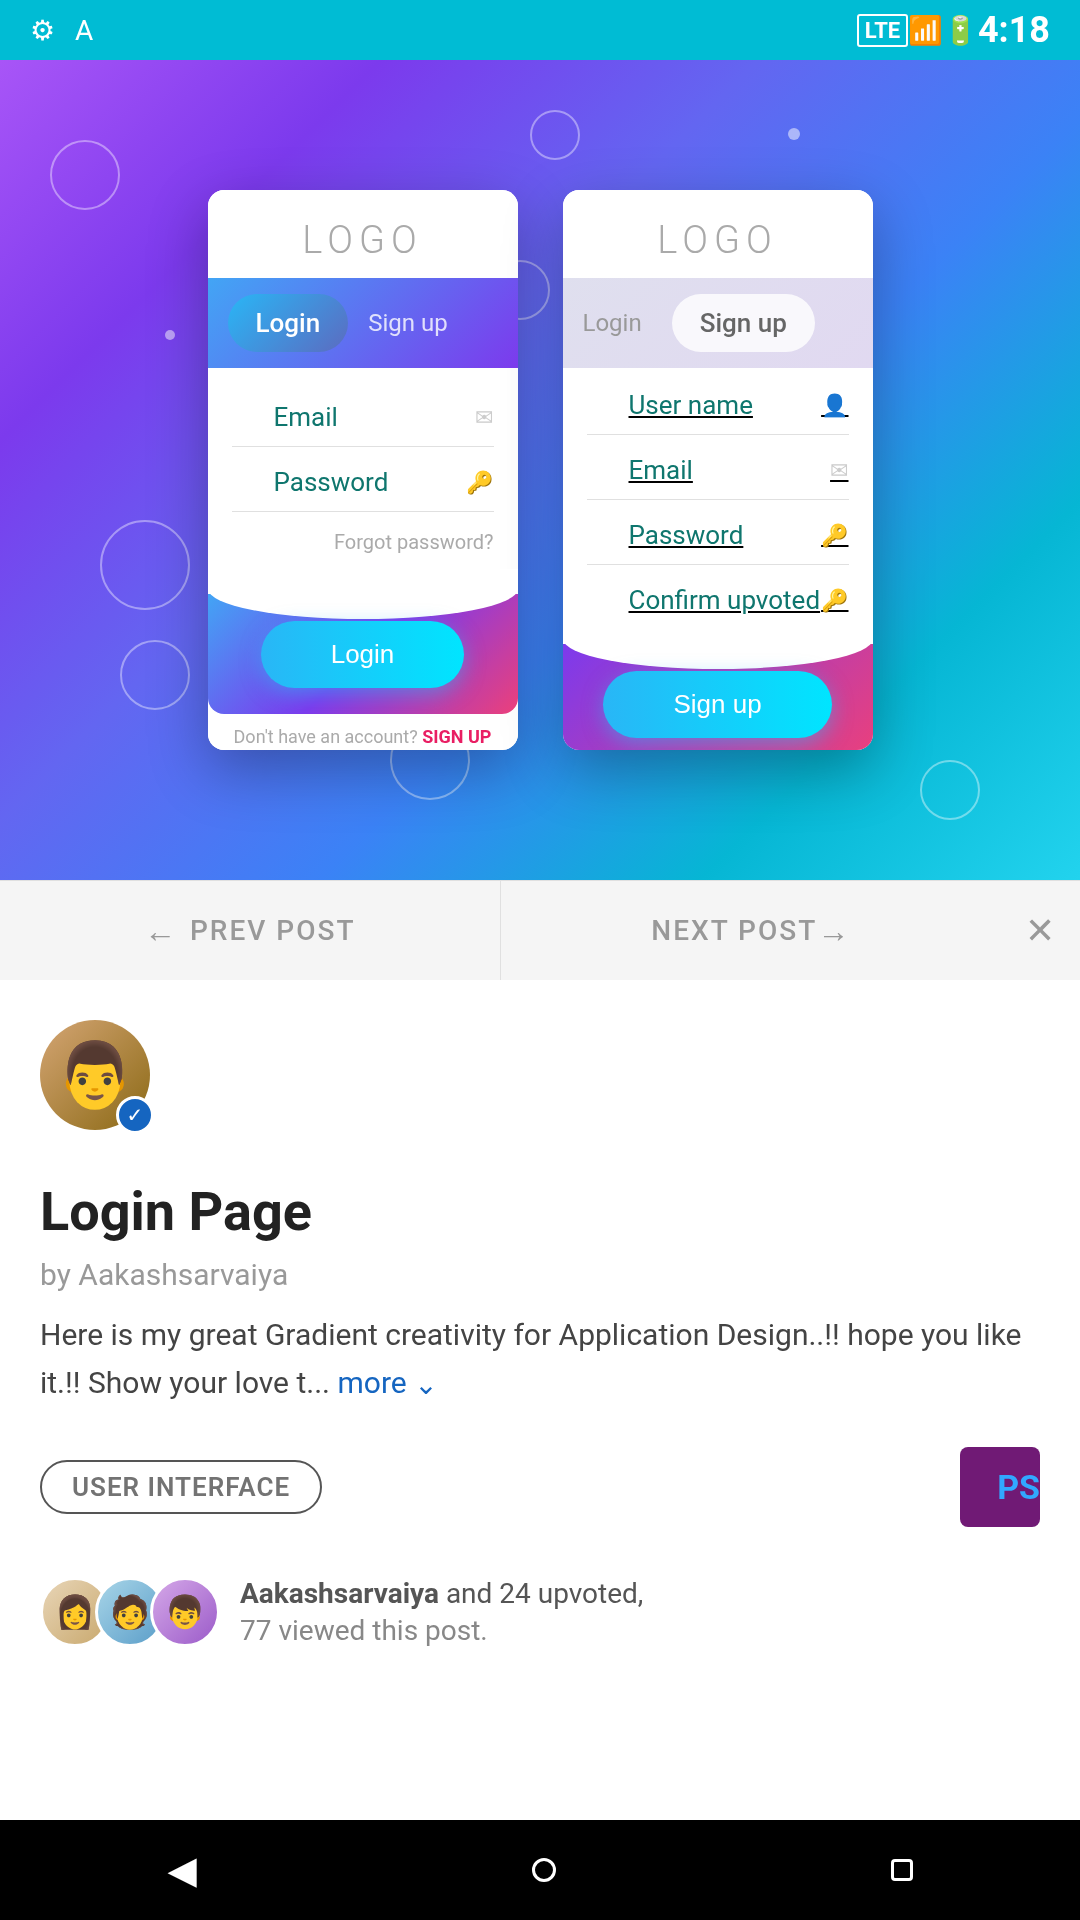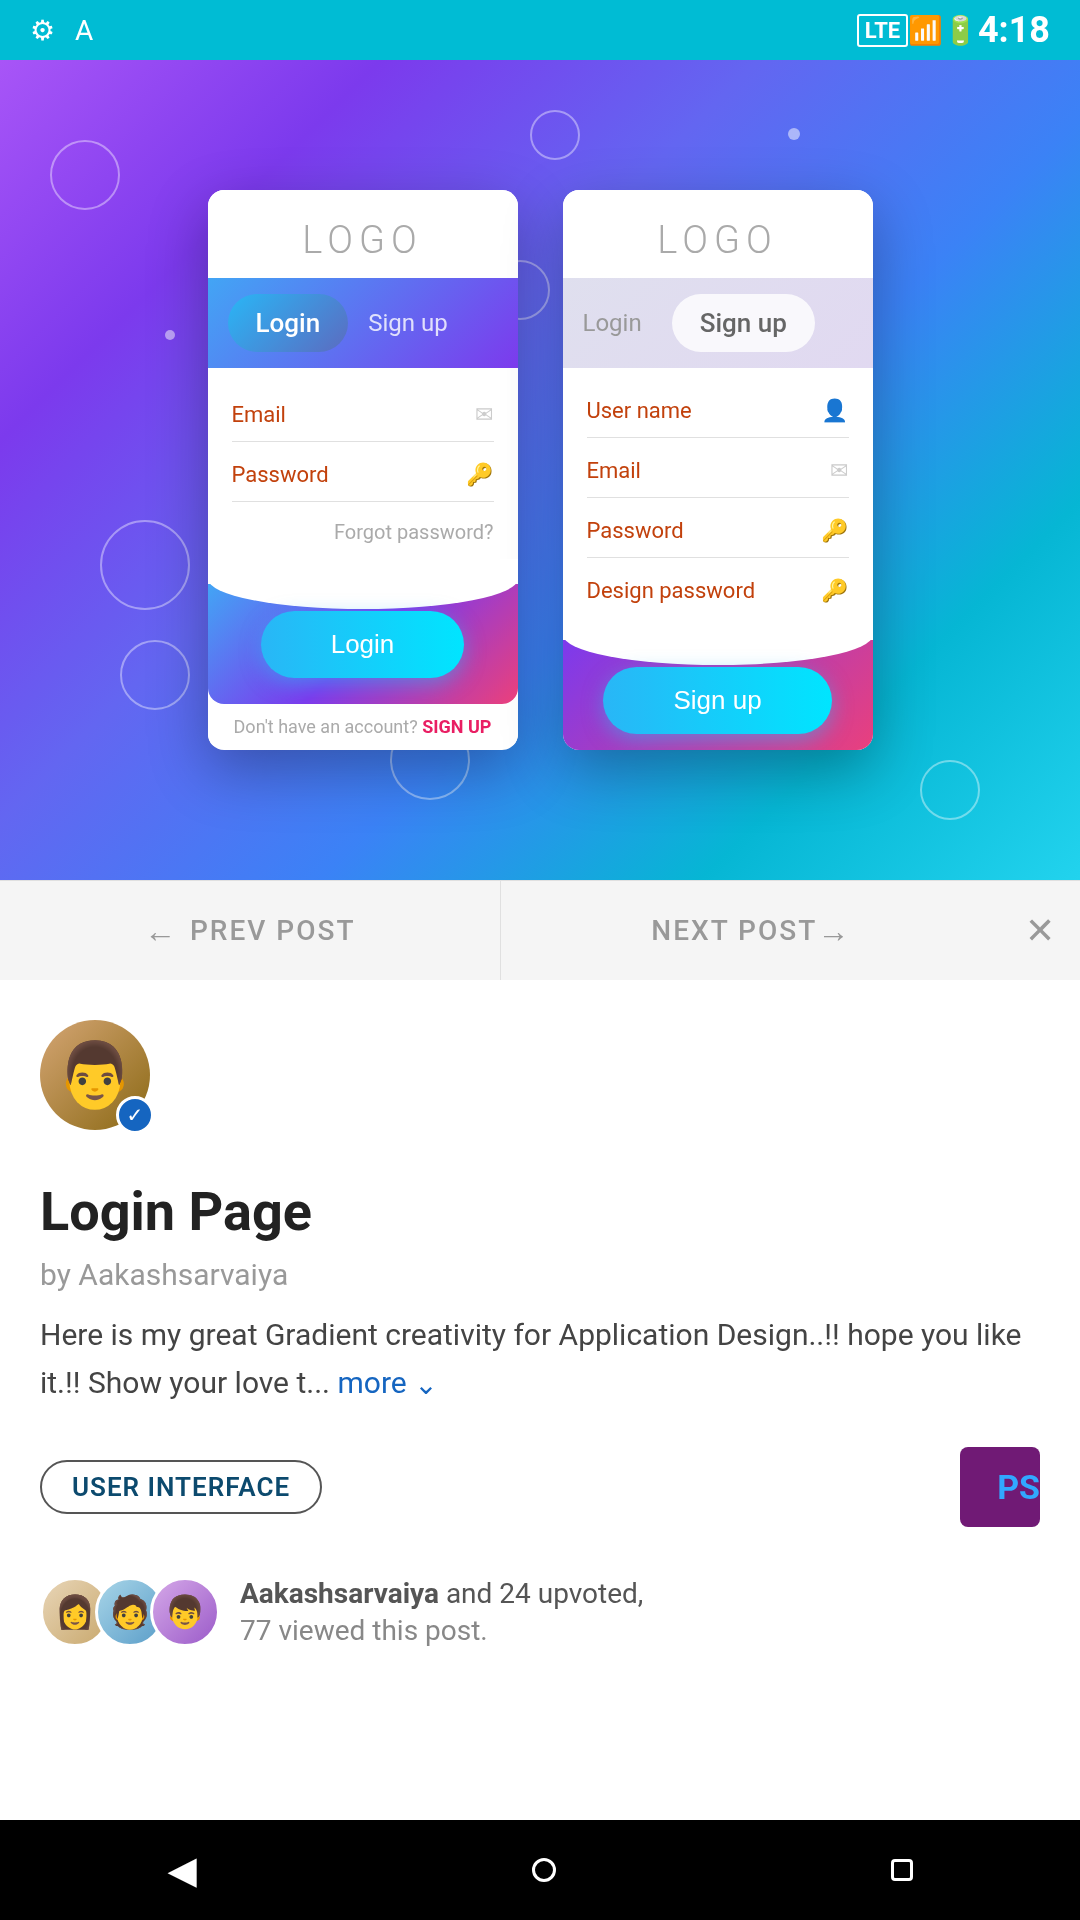--- a/index.html
+++ b/index.html
@@ -137,22 +137,23 @@
 
     .form-field {
       display: flex;
       align-items: center;
       border-bottom: 1px solid #e0e0e0;
       padding: 14px 0;
       margin-bottom: 6px;
     }
     .form-field-label {
       flex: 1;
-      font-size: 22px;
-      color: #c2410c;
+      font-size: 26px;
+      color: #0f766e;
+      margin-left: 42px;
     }
     .form-field-icon {
       font-size: 22px;
       color: #ccc;
     }
 
     .forgot-password {
       text-align: right;
       font-size: 20px;
       color: #aaa;
@@ -379,21 +380,21 @@
       align-items: center;
       gap: 20px;
       margin-bottom: 50px;
     }
     .tag-badge {
       border: 2px solid #555;
       border-radius: 50px;
       padding: 10px 30px;
       font-size: 26px;
       font-weight: 600;
-      color: #0c4a6e;
+      color: #737373;
       letter-spacing: 1px;
     }
     .ps-icon {
       width: 80px;
       height: 80px;
       background: #701a75;
       border-radius: 8px;
       display: flex;
       align-items: center;
       justify-content: flex-end;
@@ -535,35 +536,35 @@
     </div>
 
     <div class="mockup-card mockup-card-right">
       <div class="card-logo-area">
         <span class="card-logo-text">LOGO</span>
       </div>
       <div class="card-right-wave">
         <span class="tab-login-right">Login</span>
         <span class="tab-signup-active">Sign up</span>
       </div>
-      <div class="card-form-area" style="padding:16px 24px;">
+      <div class="card-form-area" style="padding:8px 24px;text-decoration:underline;">
         <div class="form-field">
           <span class="form-field-label">User name</span>
           <span class="form-field-icon">👤</span>
         </div>
         <div class="form-field">
           <span class="form-field-label">Email</span>
           <span class="form-field-icon">✉</span>
         </div>
         <div class="form-field">
           <span class="form-field-label">Password</span>
           <span class="form-field-icon">🔑</span>
         </div>
         <div class="form-field">
-          <span class="form-field-label">Design password</span>
+          <span class="form-field-label">Confirm upvoted</span>
           <span class="form-field-icon">🔑</span>
         </div>
       </div>
       <div class="card-bottom-wave-right">
         <div class="card-bottom-wave-top"></div>
         <button class="btn-signup">Sign up</button>
       </div>
     </div>
   </div>
 </div>

